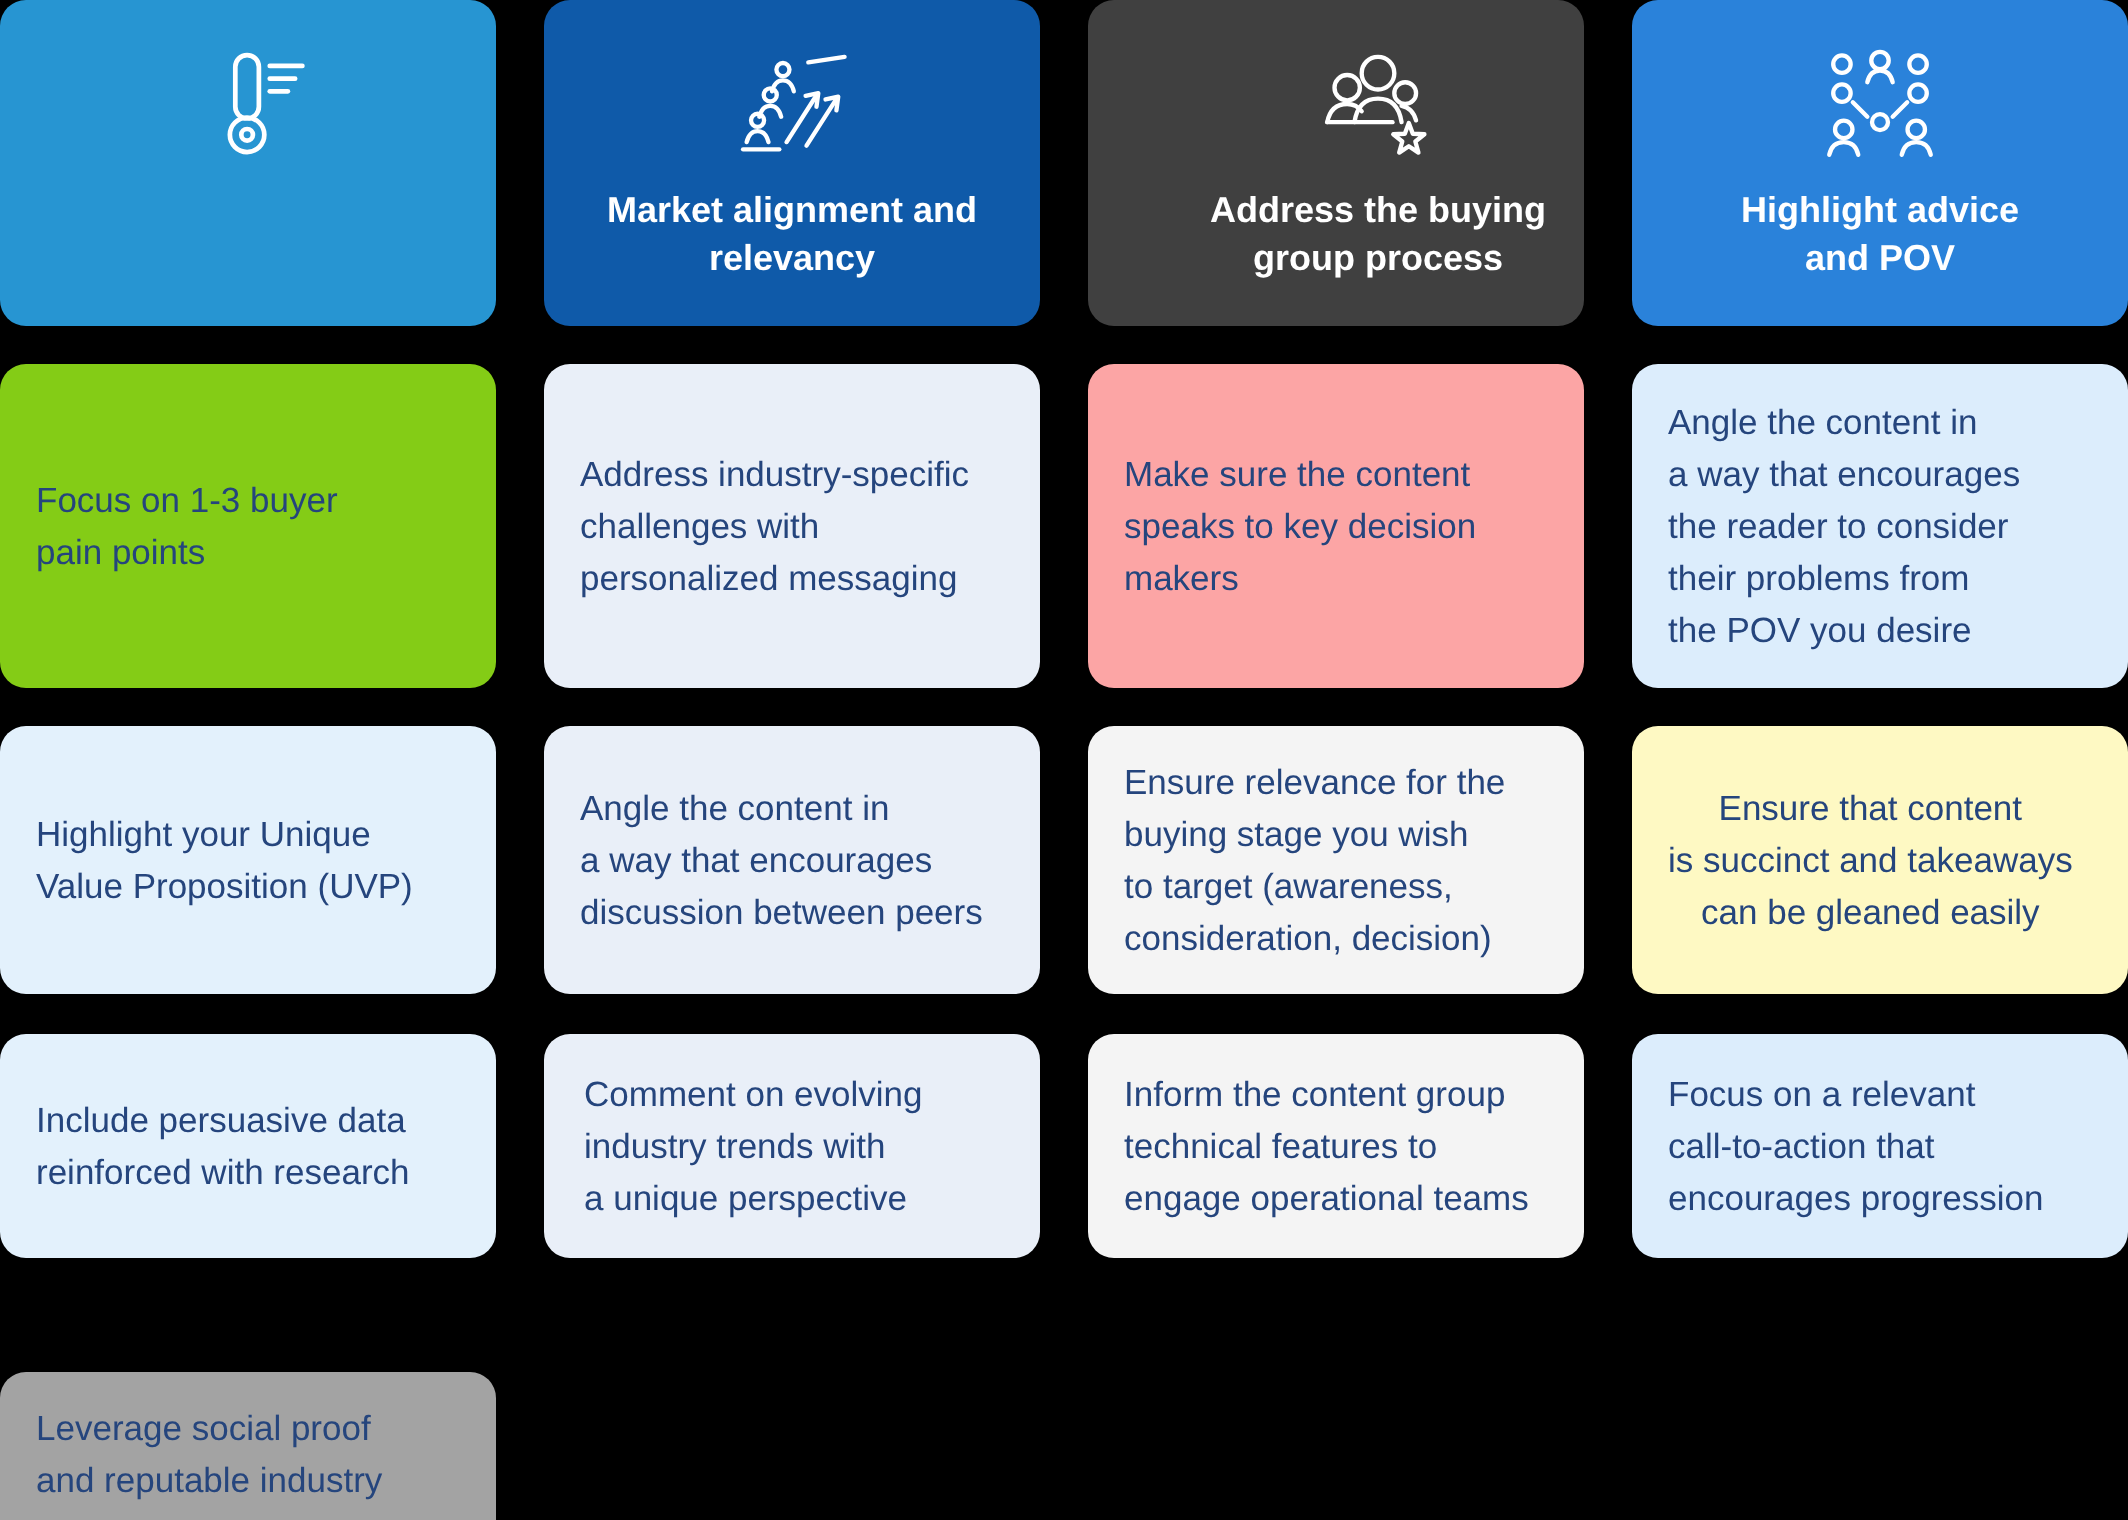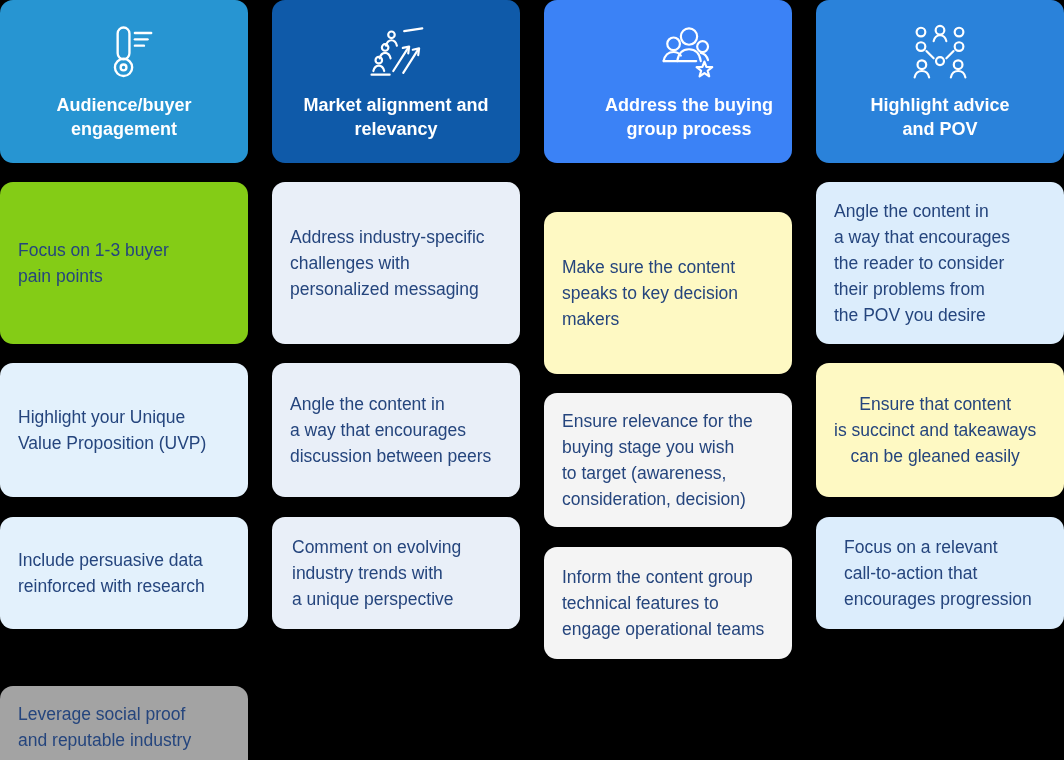--- a/index.html
+++ b/index.html
@@ -44,22 +44,20 @@
       <span class="icon">
         <svg viewBox="0 0 64 64" fill="none" stroke="currentColor" stroke-width="2.6" stroke-linecap="round" stroke-linejoin="round">
           <rect x="25" y="5" width="13" height="35" rx="6.5"></rect>
           <circle cx="31.5" cy="49" r="9.5"></circle>
           <circle cx="31.5" cy="49" r="3.2"></circle>
           <line x1="44" y1="11" x2="62" y2="11"></line>
           <line x1="44" y1="18" x2="58" y2="18"></line>
           <line x1="44" y1="25" x2="54" y2="25"></line>
         </svg>
       </span>
-      <h2 class="title">Audience/buyer
-engagement</h2>
     </header>
     <div class="card r1" style="background: #84cc16;">
       <p style="color: rgb(37, 69, 125);">Focus on 1-3 buyer
 pain points</p>
     </div>
     <div class="card r2" style="background: rgb(227, 241, 252);">
       <p style="color: rgb(37, 69, 125);">Highlight your Unique
 Value Proposition (UVP)</p>
     </div>
     <div class="card r3" style="background: rgb(227, 241, 252);">
@@ -105,37 +103,37 @@
 discussion between peers</p>
     </div>
     <div class="card r3" style="background: rgb(233, 239, 248); padding-left: 20px;">
       <p style="color: rgb(37, 69, 125);">Comment on evolving
 industry trends with
 a unique perspective</p>
     </div>
   </section>
 
   <section class="col">
-    <header class="hdr" style="background: #3b82f6; padding-left: 42px;">
+    <header class="hdr" style="background: #404040; padding-left: 42px;">
       <span class="icon">
         <svg viewBox="0 0 64 64" fill="none" stroke="currentColor" stroke-width="2.4" stroke-linecap="round" stroke-linejoin="round">
           <circle cx="15" cy="23" r="7"></circle>
           <path d="M4,42 q2,-10 11,-10 q5,0 8,4"></path>
           <circle cx="32" cy="15" r="9"></circle>
           <path d="M19,42 q2,-13 13,-13 q11,0 13,13"></path>
           <circle cx="47" cy="26" r="6"></circle>
           <path d="M45,33 q6,1 8,8"></path>
           <line x1="4" y1="42" x2="40" y2="42"></line>
           <polygon points="49,42.5 51.2,48.4 57.6,48.7 52.6,52.7 54.3,58.8 49,55.3 43.7,58.8 45.4,52.7 40.4,48.7 46.8,48.4"></polygon>
         </svg>
       </span>
       <h2 class="title">Address the buying
 group process</h2>
     </header>
-    <div class="card r1" style="background: #fef9c3; margin-top: 30px;">
+    <div class="card r1" style="background: #fca5a5;">
       <p style="color: rgb(37, 69, 125);">Make sure the content
 speaks to key decision
 makers</p>
     </div>
     <div class="card r2" style="background: rgb(244, 244, 244);">
       <p style="color: rgb(37, 69, 125);">Ensure relevance for the
 buying stage you wish
 to target (awareness,
 consideration, decision)</p>
     </div>
@@ -174,19 +172,19 @@
 the reader to consider
 their problems from
 the POV you desire</p>
     </div>
     <div class="card r2" style="background: #fef9c3; text-align: center;">
       <p style="color: rgb(37, 69, 125);">Ensure that content
 is succinct and takeaways
 can be gleaned easily</p>
     </div>
     <div class="card r3" style="background: rgb(220, 237, 252);">
-      <p style="color: rgb(37, 69, 125); margin-left: 10px;">Focus on a relevant
+      <p style="color: rgb(37, 69, 125);">Focus on a relevant
 call-to-action that
 encourages progression</p>
     </div>
   </section>
 
 </div>
 
 </body></html>

